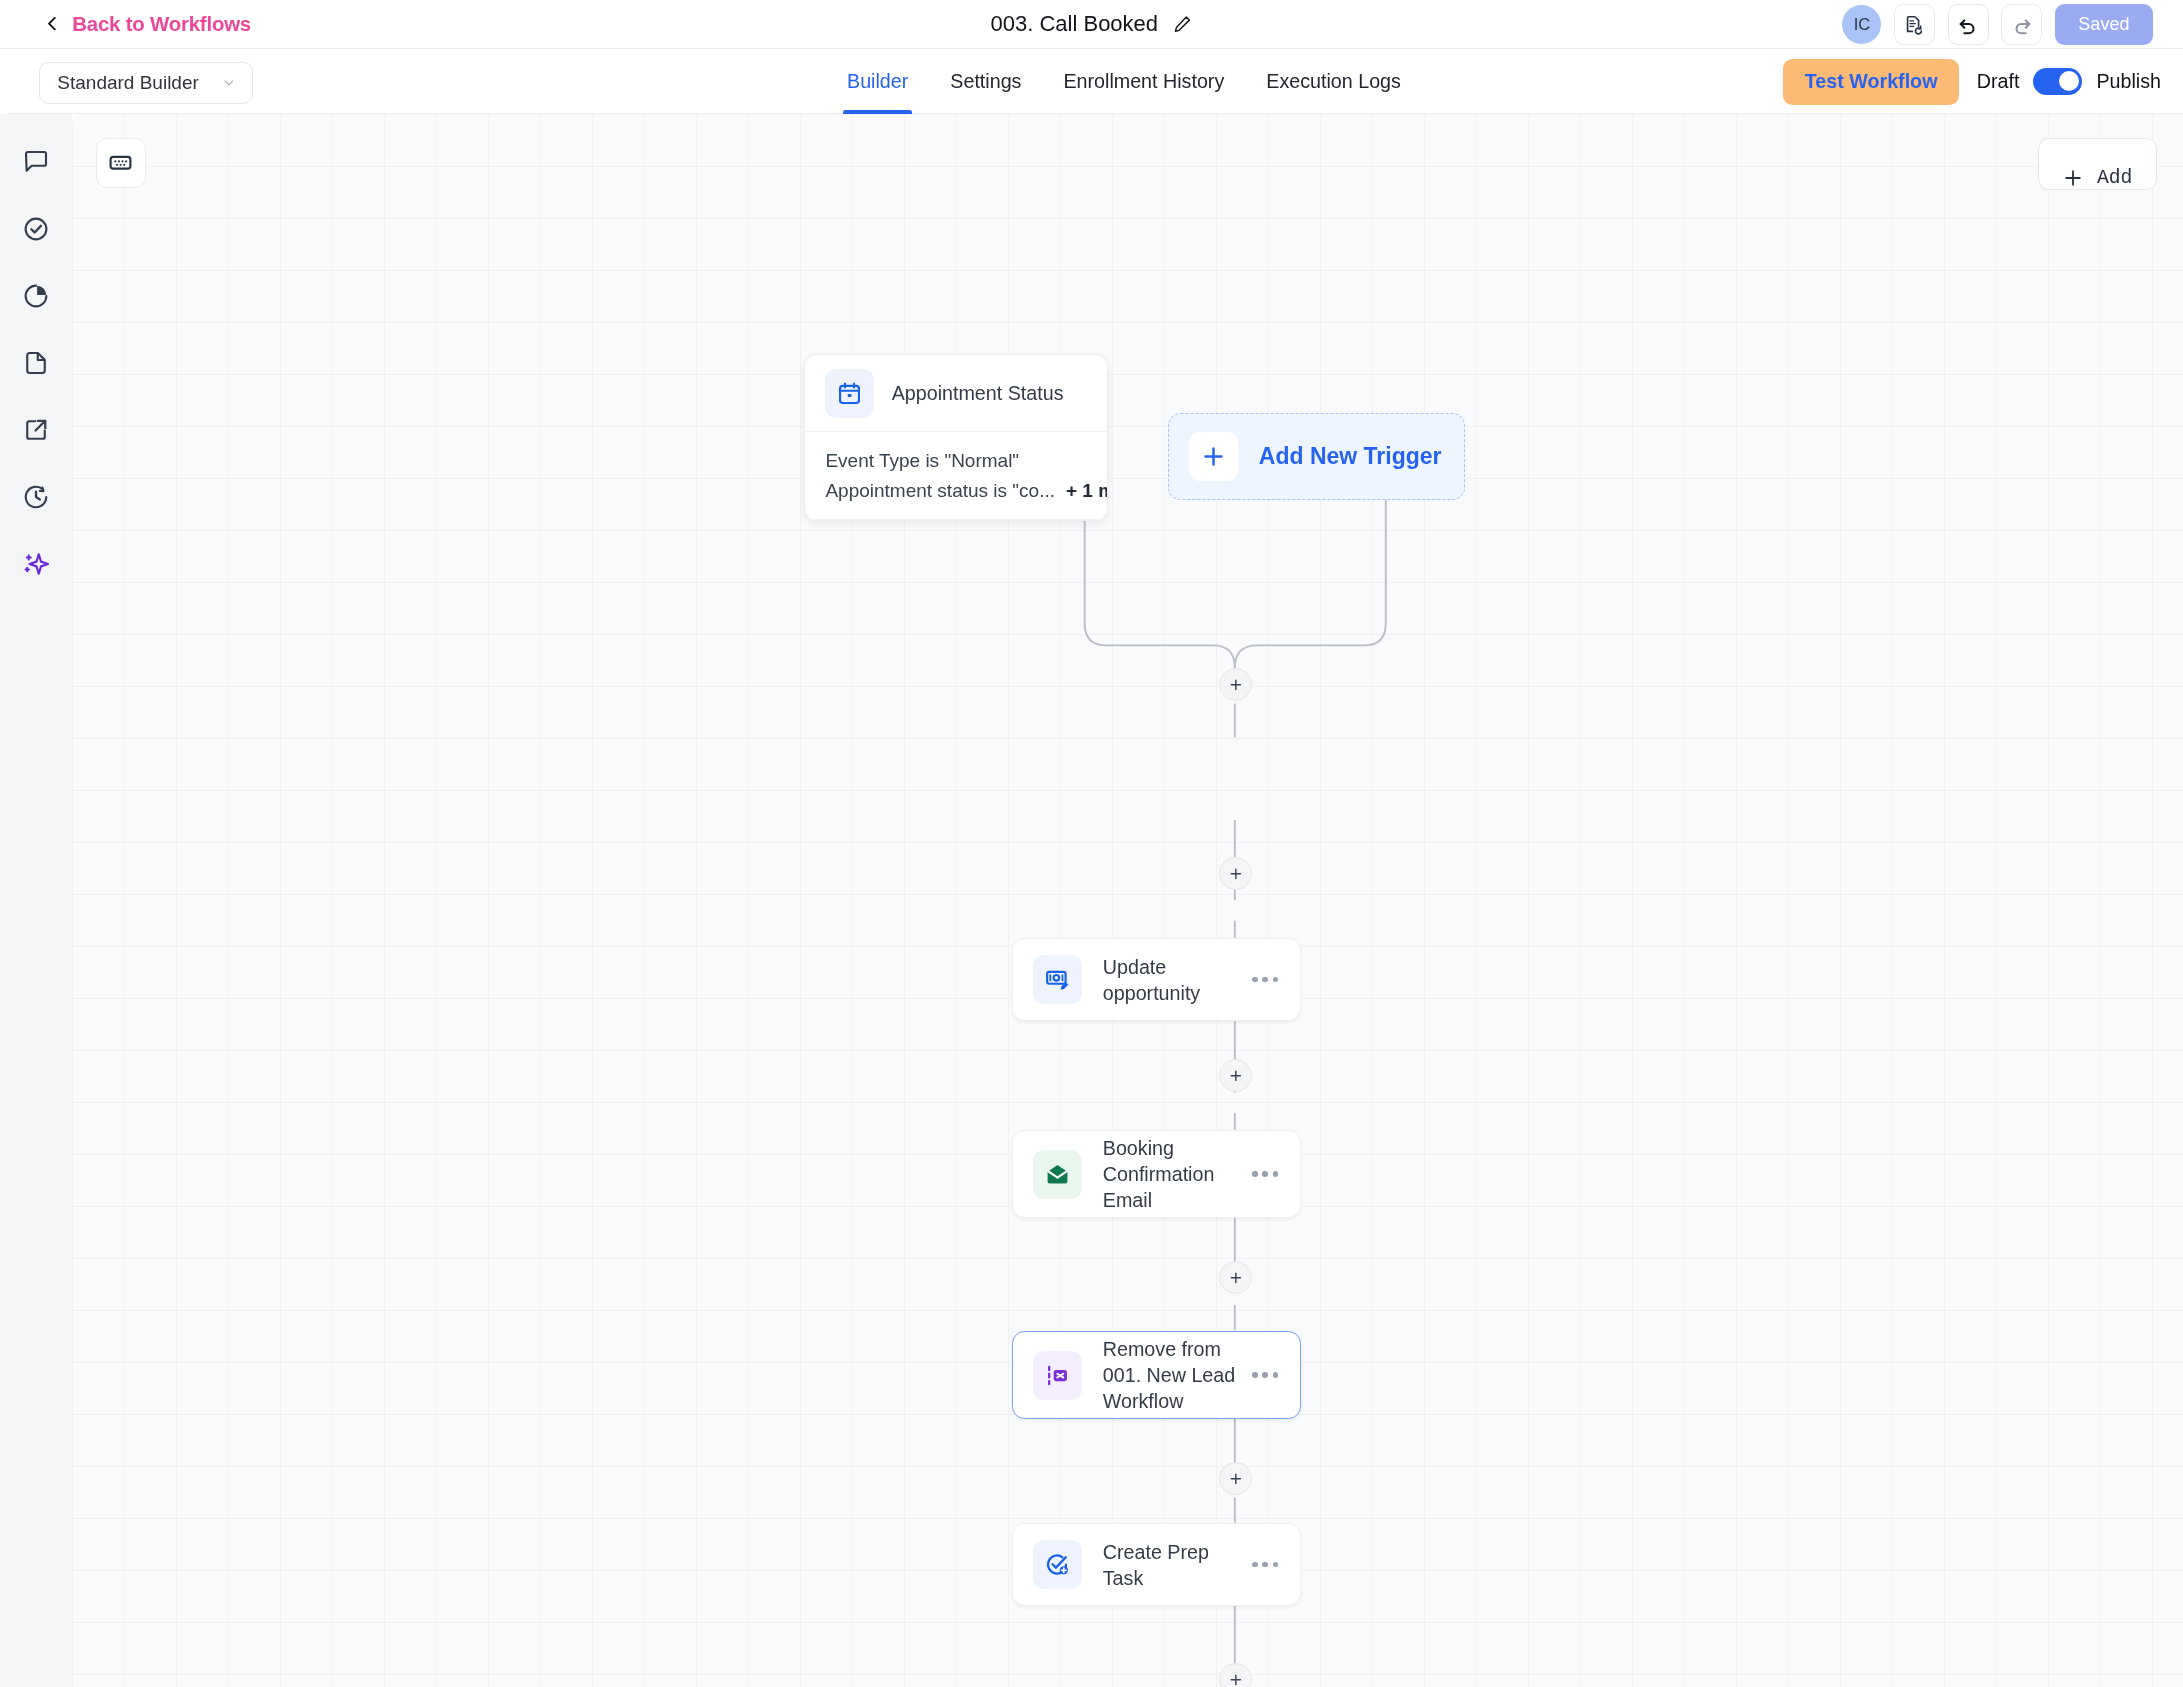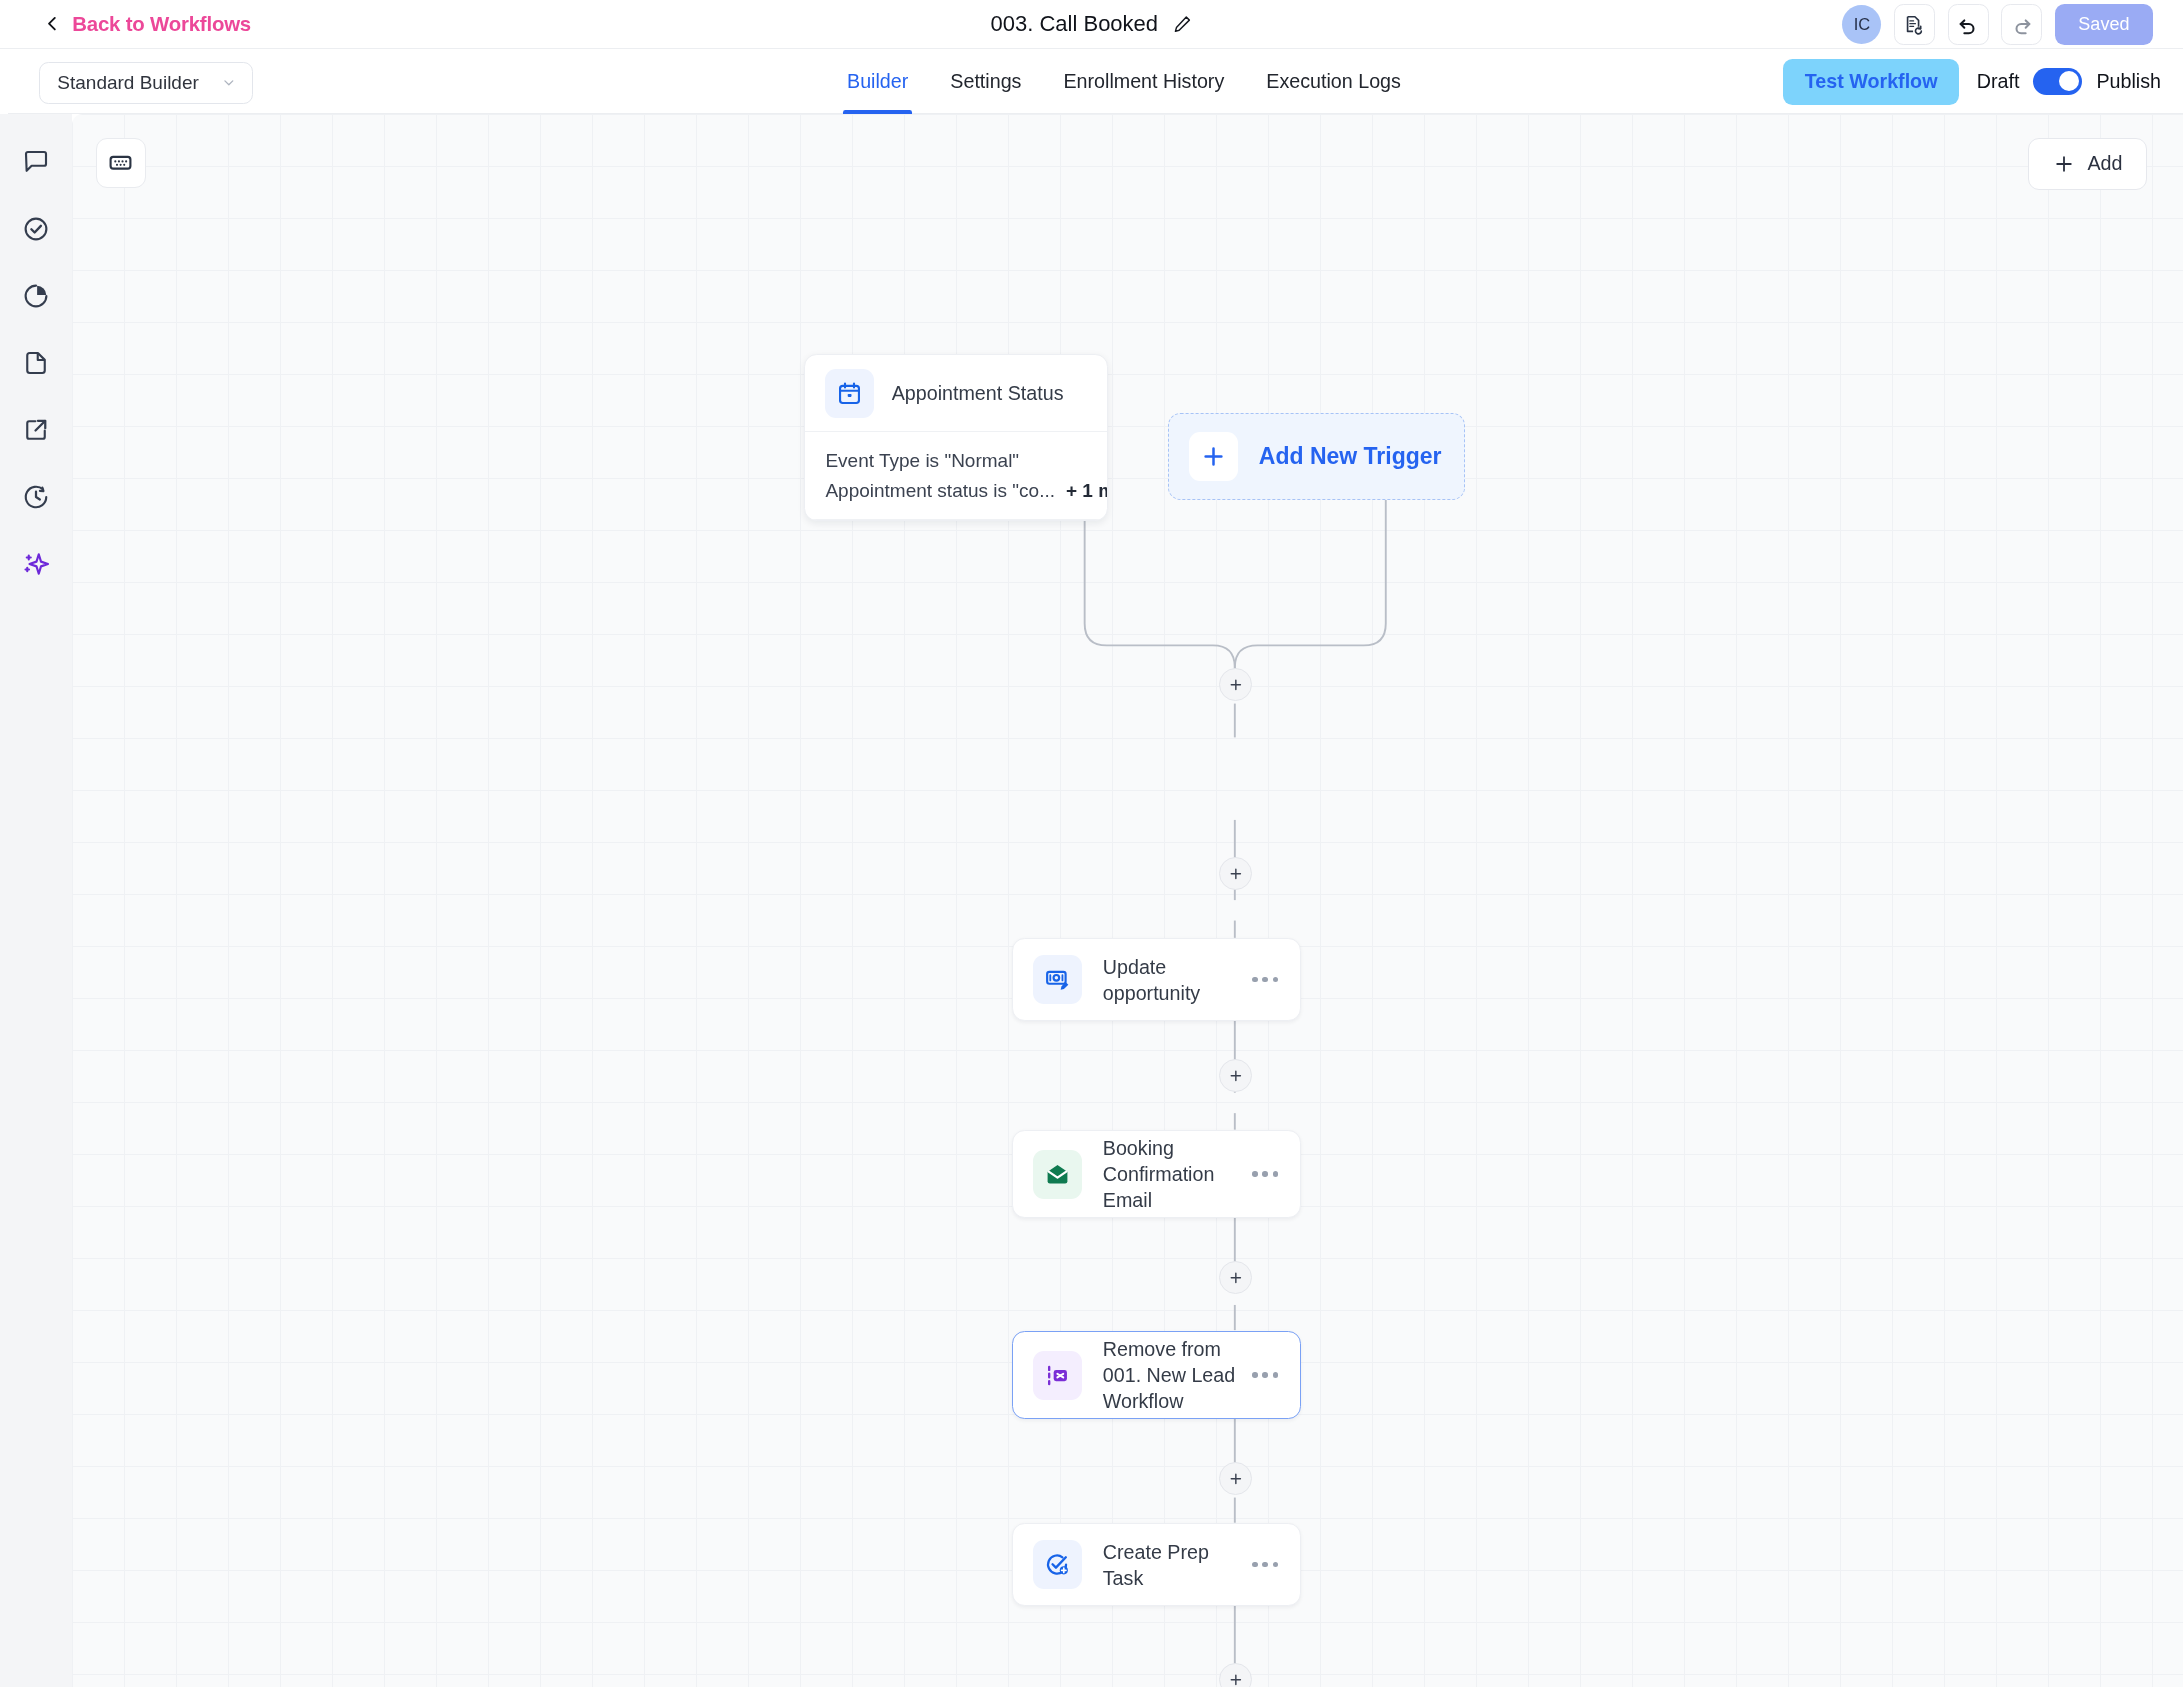--- a/index.html
+++ b/index.html
@@ -84,21 +84,21 @@
     content:""; position: absolute; left: 17.3px; right: 17.3px; bottom: 0;
     height: 3.9px; background: #2563f0; border-radius: 2.4px 2.4px 0 0;
   }
 
   .subbar-right {
     position: absolute; right: 30px; top: 0; height: 65px;
     display: flex; align-items: center; gap: 17.3px;
   }
   .test-wf-btn {
     height: 46px; padding: 0 22px; border-radius: 9.4px;
-    background: #7dd3fc; color: #2563f0; border: none;
+    background: #fdba74; color: #2563f0; border: none;
     font-size: 19.7px; font-weight: 700;
     font-family: "Liberation Sans", sans-serif;
     display: flex; align-items: center; cursor: pointer;
   }
   .toggle-group { display: flex; align-items: center; gap: 14px; }
   .toggle-label { font-size: 19.7px; color: #10131a; }
   .switch {
     width: 49px; height: 27px; border-radius: 13.4px;
     background: #2563f0; position: relative; cursor: pointer;
   }
@@ -128,24 +128,24 @@
     overflow: hidden;
   }
   .kbd-btn {
     position: absolute; left: 23.6px; top: 23.6px;
     width: 50px; height: 50px; border-radius: 11px;
     background: #ffffff; border: 0.8px solid #e9ebef;
     display: flex; align-items: center; justify-content: center;
     cursor: pointer;
   }
   .add-btn {
-    position: absolute; right: 36px; top: 23.6px;
+    position: absolute; right: 26px; top: 23.6px;
     height: 52px; padding: 0 23.6px; border-radius: 11px;
     background: #ffffff; border: 0.8px solid #e6e8ed;
-    display: flex; align-items: center; gap: 12.6px; cursor: pointer;
+    display: flex; align-items: flex-end; gap: 12.6px; cursor: pointer; font-family: Liberation Mono, monospace;
   }
   .add-btn-label { font-size: 19.7px; color: #2b3140; font-weight: 500; }
 
   
   .flow-svg { position: absolute; left: 0; top: 0; width: 100%; height: 100%; pointer-events: none; }
 
   
   .node {
     position: absolute;
     background: #ffffff;

